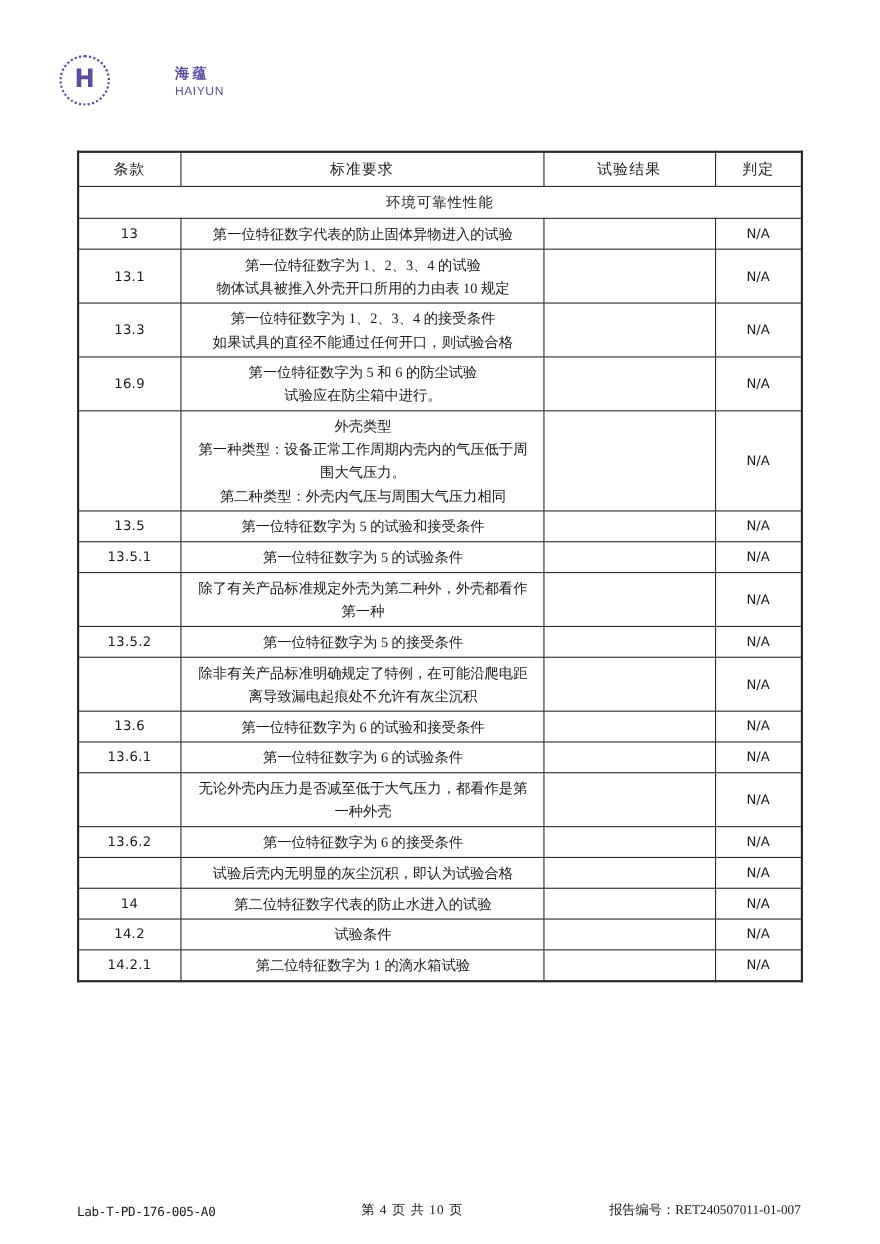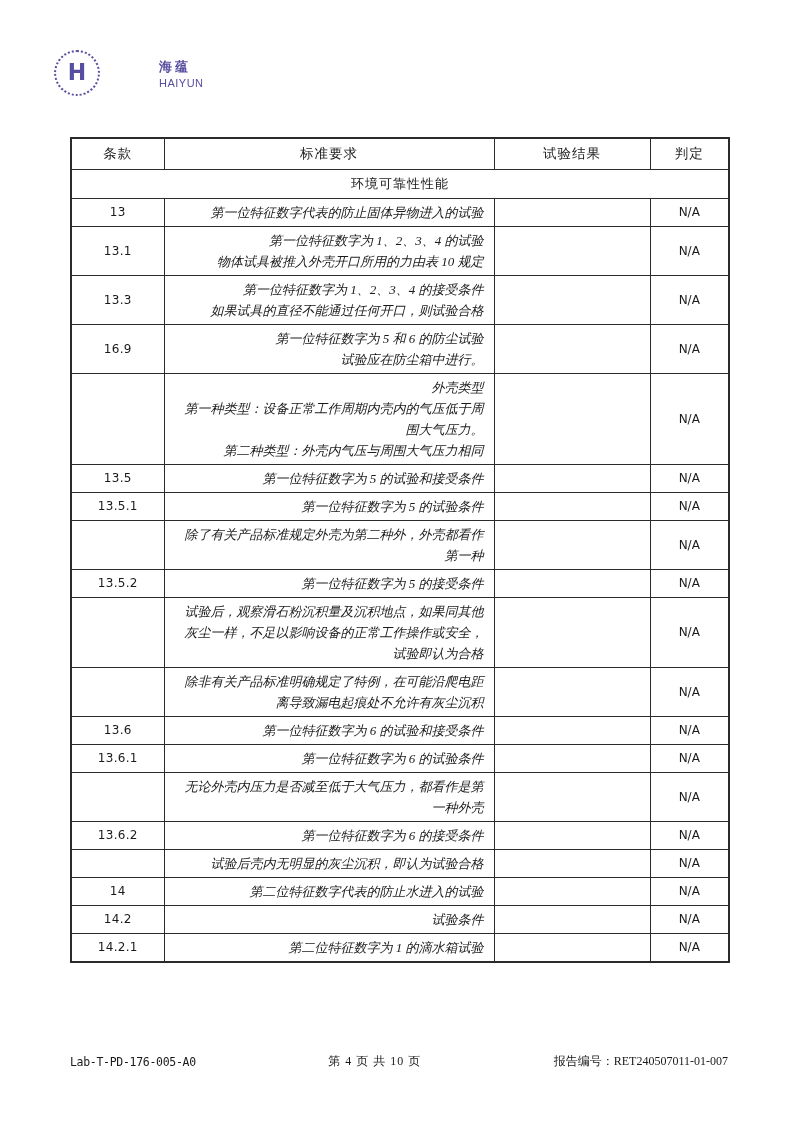--- a/index.html
+++ b/index.html
@@ -48,33 +48,33 @@
   .head-cell {
     height: 31px; text-align: center; font-size: 13.5px; letter-spacing: 1px;
   }
   .clause-cell {
     text-align: center;
     font-family: "DejaVu Sans", "Liberation Sans", sans-serif;
     font-size: 12px; font-weight: 600; letter-spacing: 0.3px;
     padding: 3px 2px;
   }
   .req-cell { padding: 3px 10px 3px 12px; font-size: 13px; }
-  .req-line { line-height: 21px; text-align: right; font-style: italic; }
+  .req-line { line-height: 21px; text-align: center; }
   .result-cell { padding: 3px 6px; font-size: 13px; }
   .verdict-cell {
     text-align: center;
     font-family: "DejaVu Sans", "Liberation Sans", sans-serif;
     font-size: 12px; font-weight: 700;
     padding: 3px 16px;
     margin-top: 12px;
   }
 
   
   .footer {
-    position: absolute; top: 1053px; left: 70px; width: 658px;
+    position: absolute; top: 1092px; left: 70px; width: 658px;
     display: flex; align-items: center; justify-content: space-between;
     font-size: 12px;
   }
   .footer .mono { font-family: "DejaVu Sans Mono", monospace; font-size: 11.5px; letter-spacing: -0.3px; }
   .footer-page { font-size: 12px; letter-spacing: 1px; }
   .footer-report { display: flex; align-items: center; }
 </style>
 </head>
 <body>
 
@@ -182,28 +182,20 @@
           <td class="clause-cell">13.5.2</td>
           <td class="req-cell">
             <div class="req-line">第一位特征数字为 5 的接受条件</div>
           </td>
           <td class="result-cell"></td>
           <td class="verdict-cell">N/A</td>
         </tr>
         <tr>
           <td class="clause-cell"></td>
           <td class="req-cell">
-            <div class="req-line">试验后，观察滑石粉沉积量及沉积地点，如果同其他灰尘一样，不足以影响设备的正常工作操作或安全，试验即认为合格</div>
-          </td>
-          <td class="result-cell"></td>
-          <td class="verdict-cell">N/A</td>
-        </tr>
-        <tr>
-          <td class="clause-cell"></td>
-          <td class="req-cell">
             <div class="req-line">除非有关产品标准明确规定了特例，在可能沿爬电距离导致漏电起痕处不允许有灰尘沉积</div>
           </td>
           <td class="result-cell"></td>
           <td class="verdict-cell">N/A</td>
         </tr>
         <tr>
           <td class="clause-cell">13.6</td>
           <td class="req-cell">
             <div class="req-line">第一位特征数字为 6 的试验和接受条件</div>
           </td>

